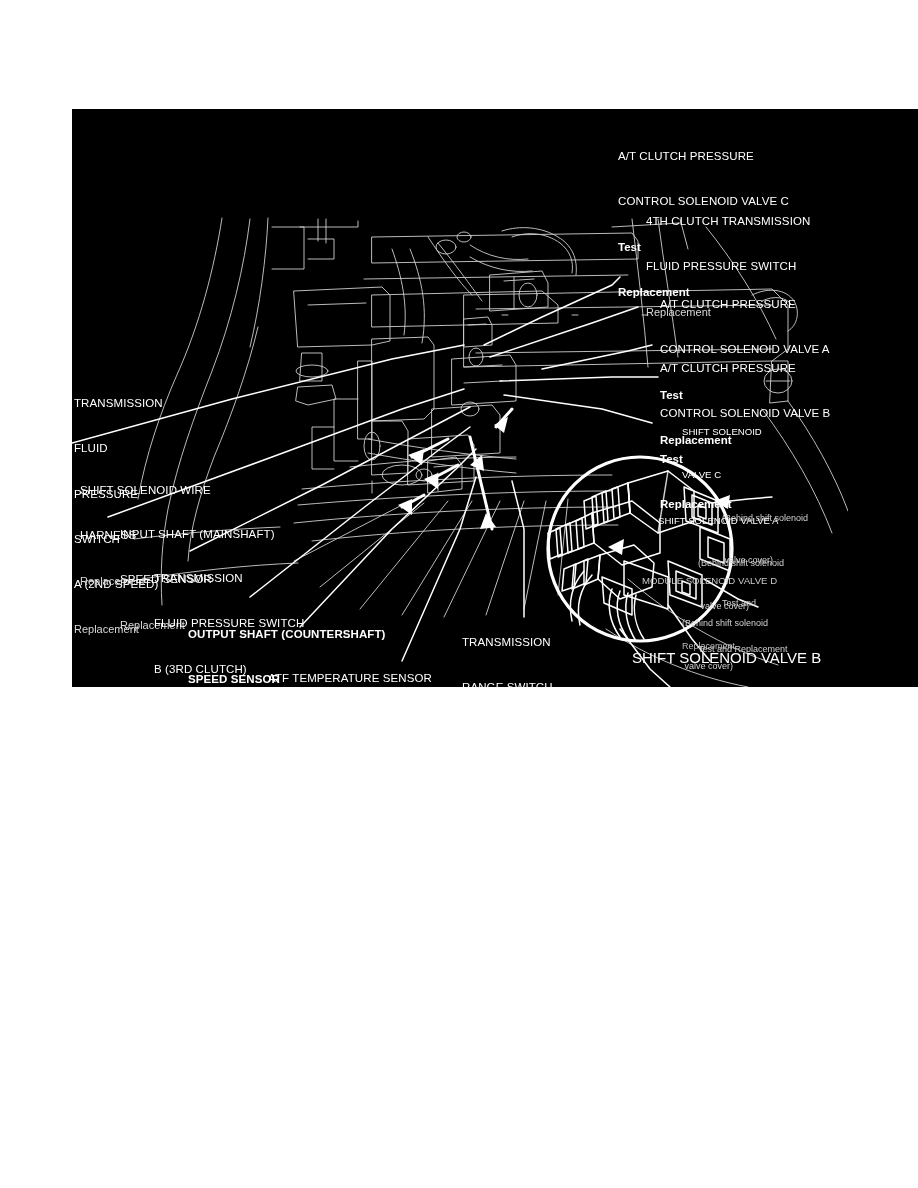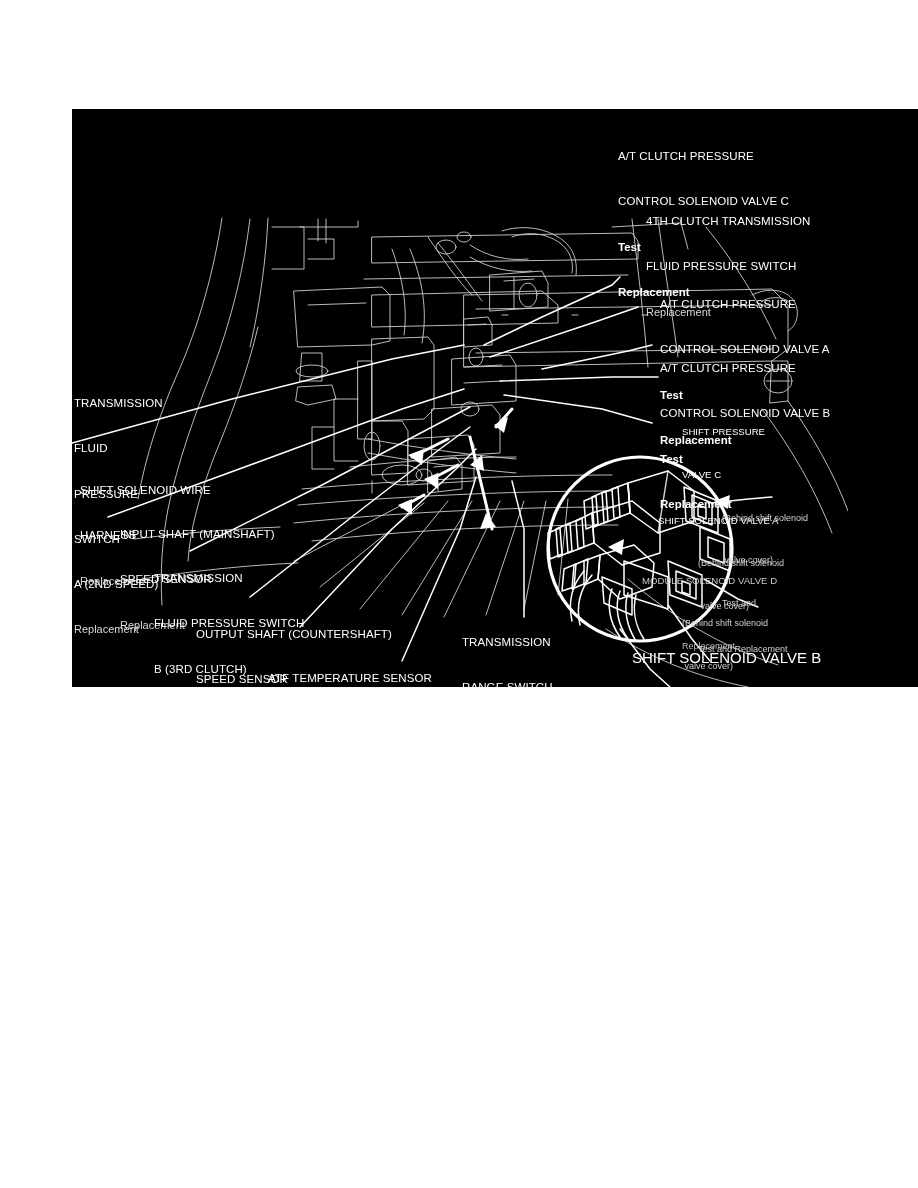--- a/index.html
+++ b/index.html
@@ -265,21 +265,21 @@
     </div>
 
     <div class="lbl" style="left:588px;top:221px;">
       <span class="l h">A/T CLUTCH PRESSURE</span>
       <span class="l h">CONTROL SOLENOID VALVE B</span>
       <span class="l b">Test</span>
       <span class="l b">Replacement</span>
     </div>
 
     <div class="lbl" style="left:610px;top:285px;">
-      <span class="l sm-h">SHIFT PRESSURE</span>
+      <span class="l sm-h">SHIFT SOLENOID</span>
       <span class="l sm-h">VALVE C</span>
       <span class="l sm">(Behind shift solenoid</span>
       <span class="l sm"> valve cover)</span>
       <span class="l sm">Test and</span>
       <span class="l sm-d">Replacement</span>
     </div>
 
     <div class="lbl" style="left:586px;top:374px;">
       <span class="l sm-h">SHIFT SOLENOID VALVE A</span>
       <span class="l sm">(Behind shift solenoid</span>
@@ -321,21 +321,21 @@
       <span class="l s">Replacement</span>
     </div>
 
     <div class="lbl" style="left:82px;top:431px;">
       <span class="l h">TRANSMISSION</span>
       <span class="l h">FLUID PRESSURE SWITCH</span>
       <span class="l h">B (3RD CLUTCH)</span>
       
     </div>
 
-    <div class="lbl" style="left:124px;top:487px;">
+    <div class="lbl" style="left:116px;top:487px;font-weight:bold;">
       <span class="l h">OUTPUT SHAFT (COUNTERSHAFT)</span>
       <span class="l h">SPEED SENSOR</span>
       
     </div>
 
     <div class="lbl" style="left:196px;top:531px;">
       <span class="l h">ATF TEMPERATURE SENSOR</span>
       
     </div>
 

